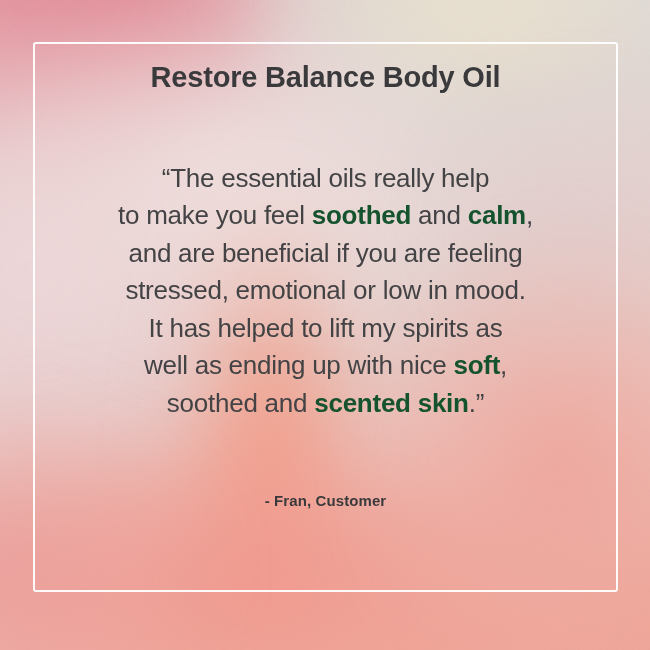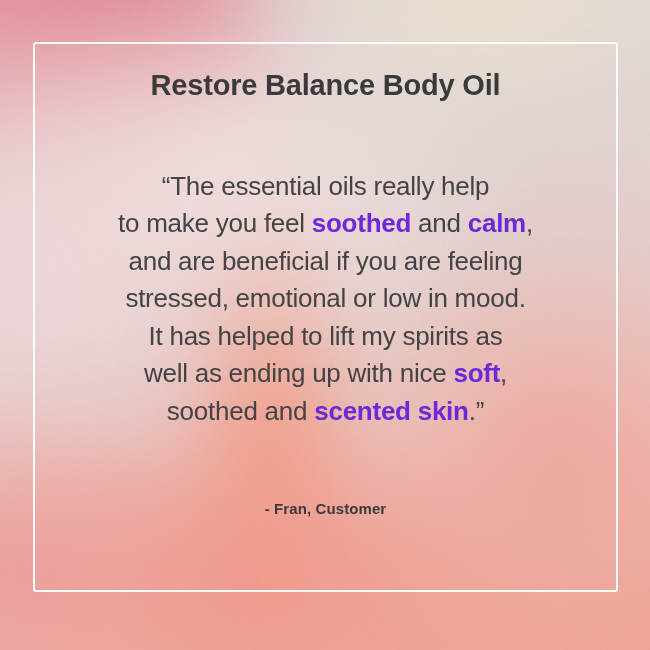--- a/index.html
+++ b/index.html
@@ -154,21 +154,21 @@
     width: 585px;
     height: 550px;
     box-sizing: border-box;
     display: flex;
     flex-direction: column;
     align-items: center;
   }
 
   .title {
     margin: 0;
-    padding-top: 28px;
+    padding-top: 20px;
     font-size: 29px;
     font-weight: bold;
     letter-spacing: -0.2px;
     color: #3a3a3c;
     text-align: center;
     line-height: 1.1;
   }
 
   .quote {
     margin: 0;
@@ -177,21 +177,21 @@
     font-weight: normal;
     line-height: 37.5px;
     color: #434345;
     text-align: center;
     letter-spacing: -0.25px;
     width: 540px;
   }
 
   .quote b {
     font-weight: bold;
-    color: #6d28d9;
+    color: #14532d;
   }
 
   .attribution {
     margin: 14px;
     padding-top: 56px;
     font-size: 15px;
     font-weight: bold;
     letter-spacing: 0.1px;
     color: #3a3a3c;
     text-align: center;

